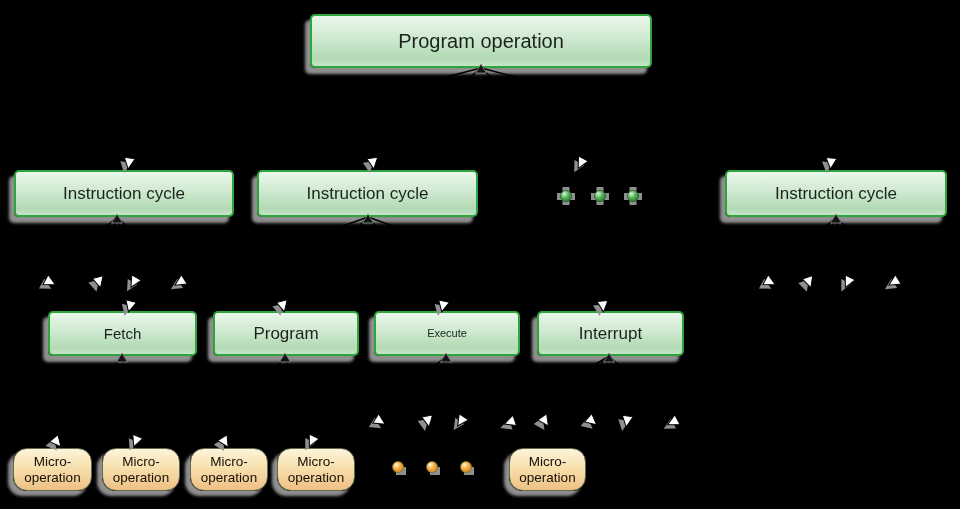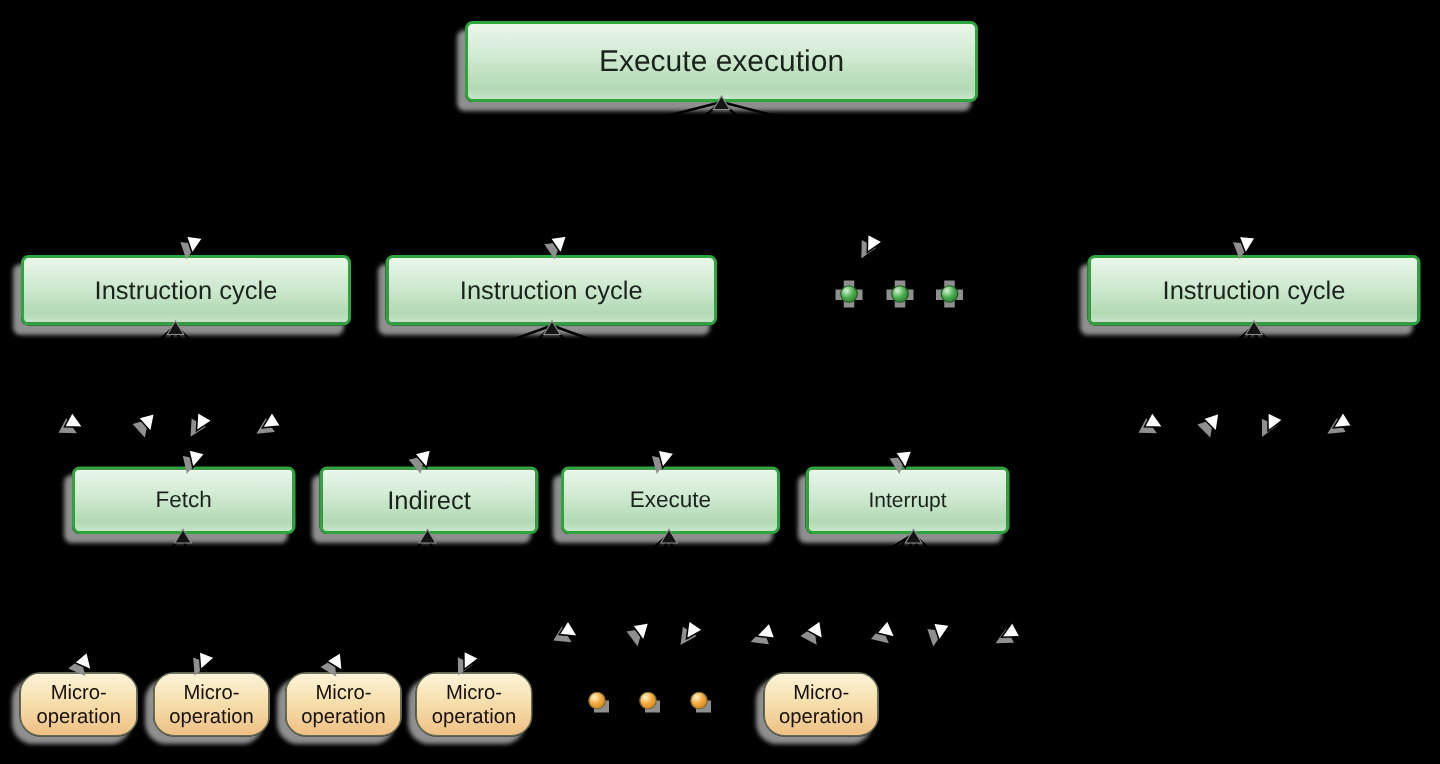--- a/index.html
+++ b/index.html
@@ -14,41 +14,41 @@
         background:linear-gradient(180deg,#fdf4da 0%,#f7e0ae 45%,#eec084 100%);
         color:#161006;box-shadow:-5px 5px 3px #8f8f8f;}
   .node .line{line-height:1.15;}
   svg#overlay{position:absolute;left:0;top:0;pointer-events:none;}
 </style>
 </head>
 <body>
 
 <div id="canvas" style="width: 960px; height: 509px; background: rgb(0, 0, 0);">
     <div class="node green" style="left: 310px; top: 14px; width: 342px; height: 54px; font-size: 20px;">
-      <div class="line">Execute execution</div>
+      <div class="line">Program operation</div>
     </div>
     <div class="node green" style="left: 14px; top: 170px; width: 220px; height: 47px; font-size: 17px;">
       <div class="line">Instruction cycle</div>
     </div>
     <div class="node green" style="left: 257px; top: 170px; width: 221px; height: 47px; font-size: 17px;">
       <div class="line">Instruction cycle</div>
     </div>
     <div class="node green" style="left: 725px; top: 170px; width: 222px; height: 47px; font-size: 17px;">
       <div class="line">Instruction cycle</div>
     </div>
     <div class="node green" style="left: 48px; top: 311px; width: 149px; height: 45px; font-size: 15px;">
       <div class="line">Fetch</div>
     </div>
     <div class="node green" style="left: 213px; top: 311px; width: 146px; height: 45px; font-size: 17px;">
-      <div class="line">Indirect</div>
-    </div>
-    <div class="node green" style="left: 374px; top: 311px; width: 146px; height: 45px; font-size: 15px;">
+      <div class="line">Program</div>
+    </div>
+    <div class="node green" style="left: 374px; top: 311px; width: 146px; height: 45px; font-size: 11px;">
       <div class="line">Execute</div>
     </div>
-    <div class="node green" style="left: 537px; top: 311px; width: 136px; height: 45px; font-size: 14px;">
+    <div class="node green" style="left: 537px; top: 311px; width: 147px; height: 45px; font-size: 17px;">
       <div class="line">Interrupt</div>
     </div>
     <div class="node tan" style="left: 13px; top: 448px; width: 79px; height: 43px; font-size: 13.5px;">
       <div class="line">Micro-</div>
       <div class="line">operation</div>
     </div>
     <div class="node tan" style="left: 102px; top: 448px; width: 78px; height: 43px; font-size: 13.5px;">
       <div class="line">Micro-</div>
       <div class="line">operation</div>
     </div>

